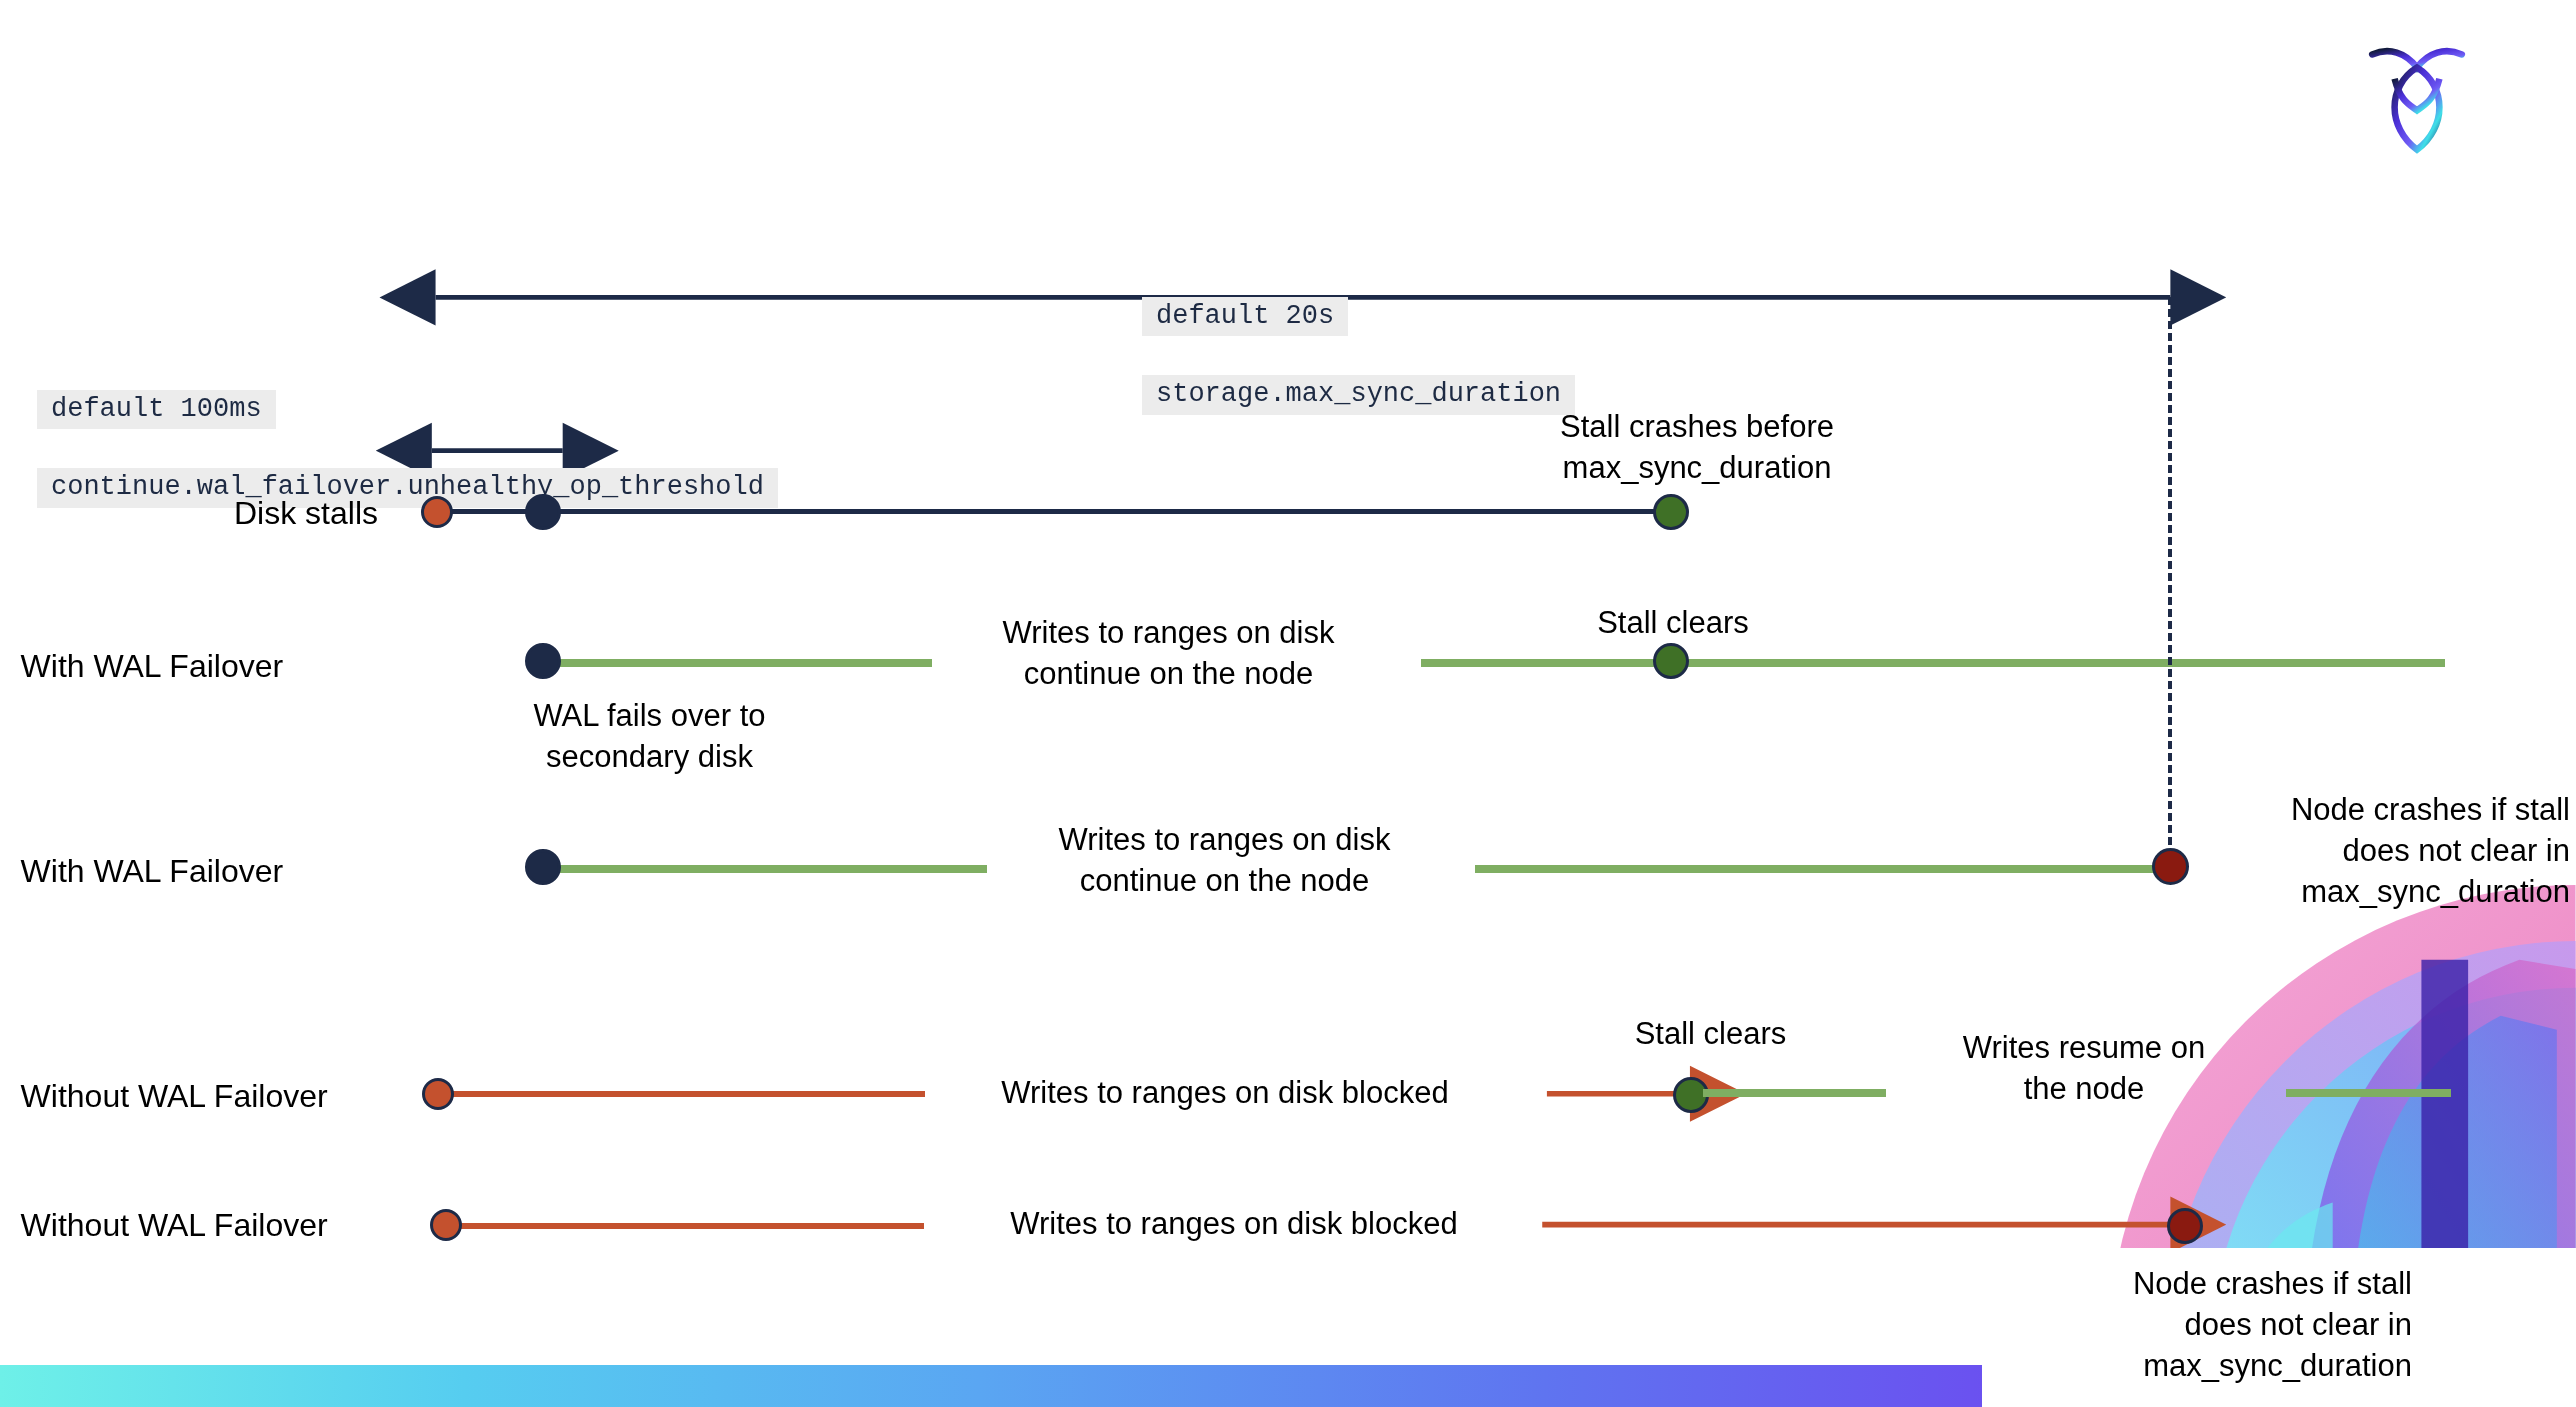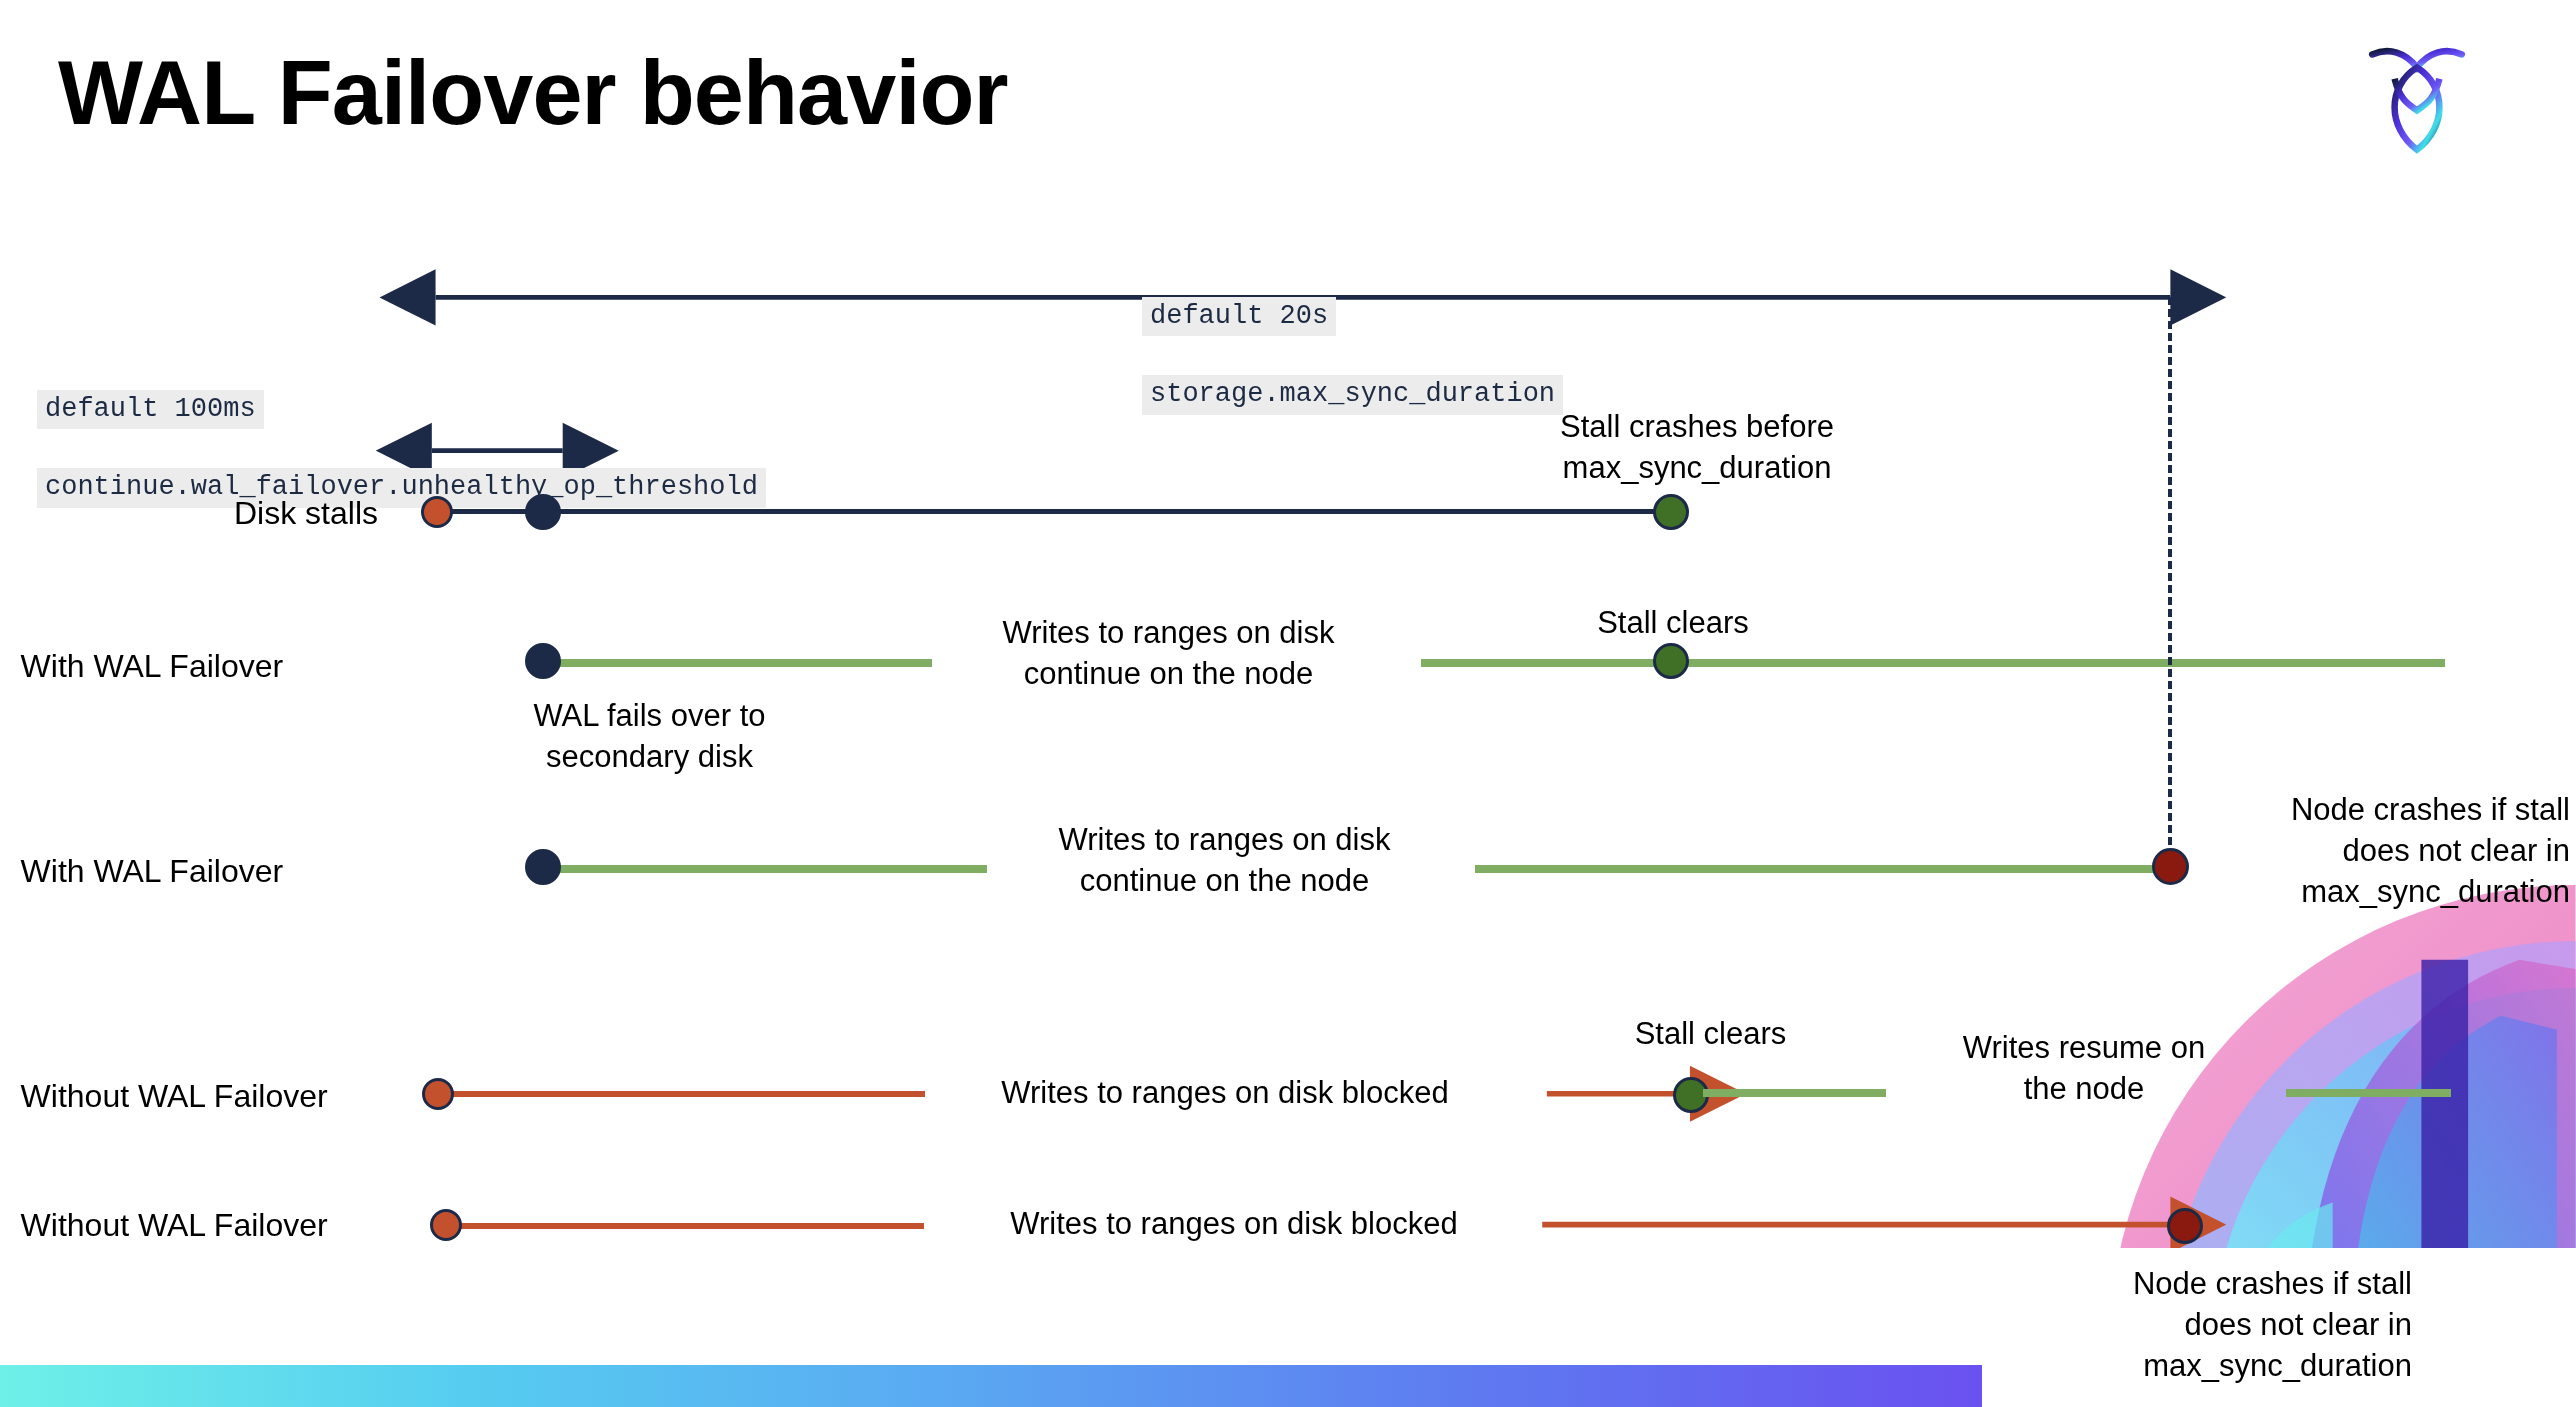--- a/index.html
+++ b/index.html
@@ -35,21 +35,21 @@
   }
   .ann{
     position:absolute;font-size:31px;color:#000;line-height:1.32;text-align:center;
     white-space:pre-line;
   }
   .ann.left{text-align:right;}
   .code{
     position:absolute;font-family:"Liberation Mono", monospace;font-size:27px;
     color:#1d2a43;line-height:1.45;white-space:pre-line;
   }
-  .code span{background:#ececec;display:inline-block;padding:0 8px;}
+  .code span{background:#ececec;display:inline-block;padding:0 14px;}
 
   .line{position:absolute;height:4.7px;background:#1d2a47;}
   .gline{position:absolute;height:8.4px;background:#7fae62;}
   .rline{position:absolute;height:5.6px;background:#c4512e;}
 
   .dot{
     position:absolute;border-radius:50%;
     border:3.7px solid #1d2a47;box-sizing:border-box;
   }
   .dot.navy{background:#1d2a47;border-color:#1d2a47;}
@@ -63,21 +63,20 @@
 
   .whitebox{position:absolute;background:#fff;}
 
   svg.arrowlayer{position:absolute;left:0;top:0;width:2576px;height:1408px;overflow:visible;}
 </style>
 </head>
 <body>
 
 <div id="slide">
 
-  <div class="title">WAL Failover behavior</div>
 
   <div class="logo">
     <svg viewBox="0 0 120 140" width="112" height="131">
       <defs>
         <linearGradient id="lg" x1="0" y1="0" x2="1" y2="1">
           <stop offset="0%" stop-color="#111a3a"></stop>
           <stop offset="35%" stop-color="#4b2fd6"></stop>
           <stop offset="62%" stop-color="#6f5bf5"></stop>
           <stop offset="80%" stop-color="#3ee0e8"></stop>
           <stop offset="100%" stop-color="#241b63"></stop>

